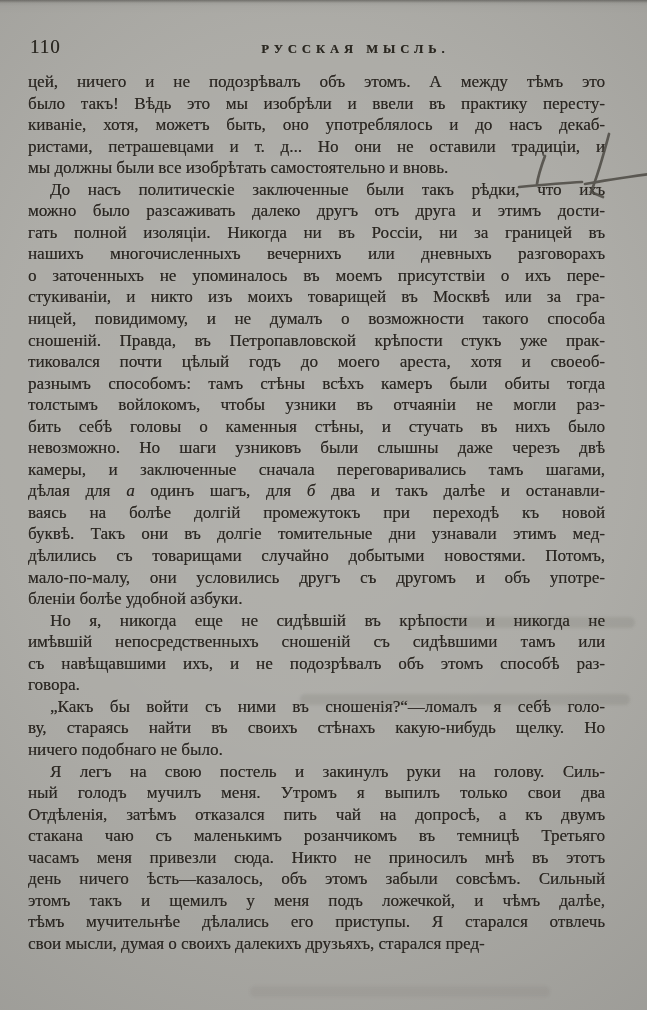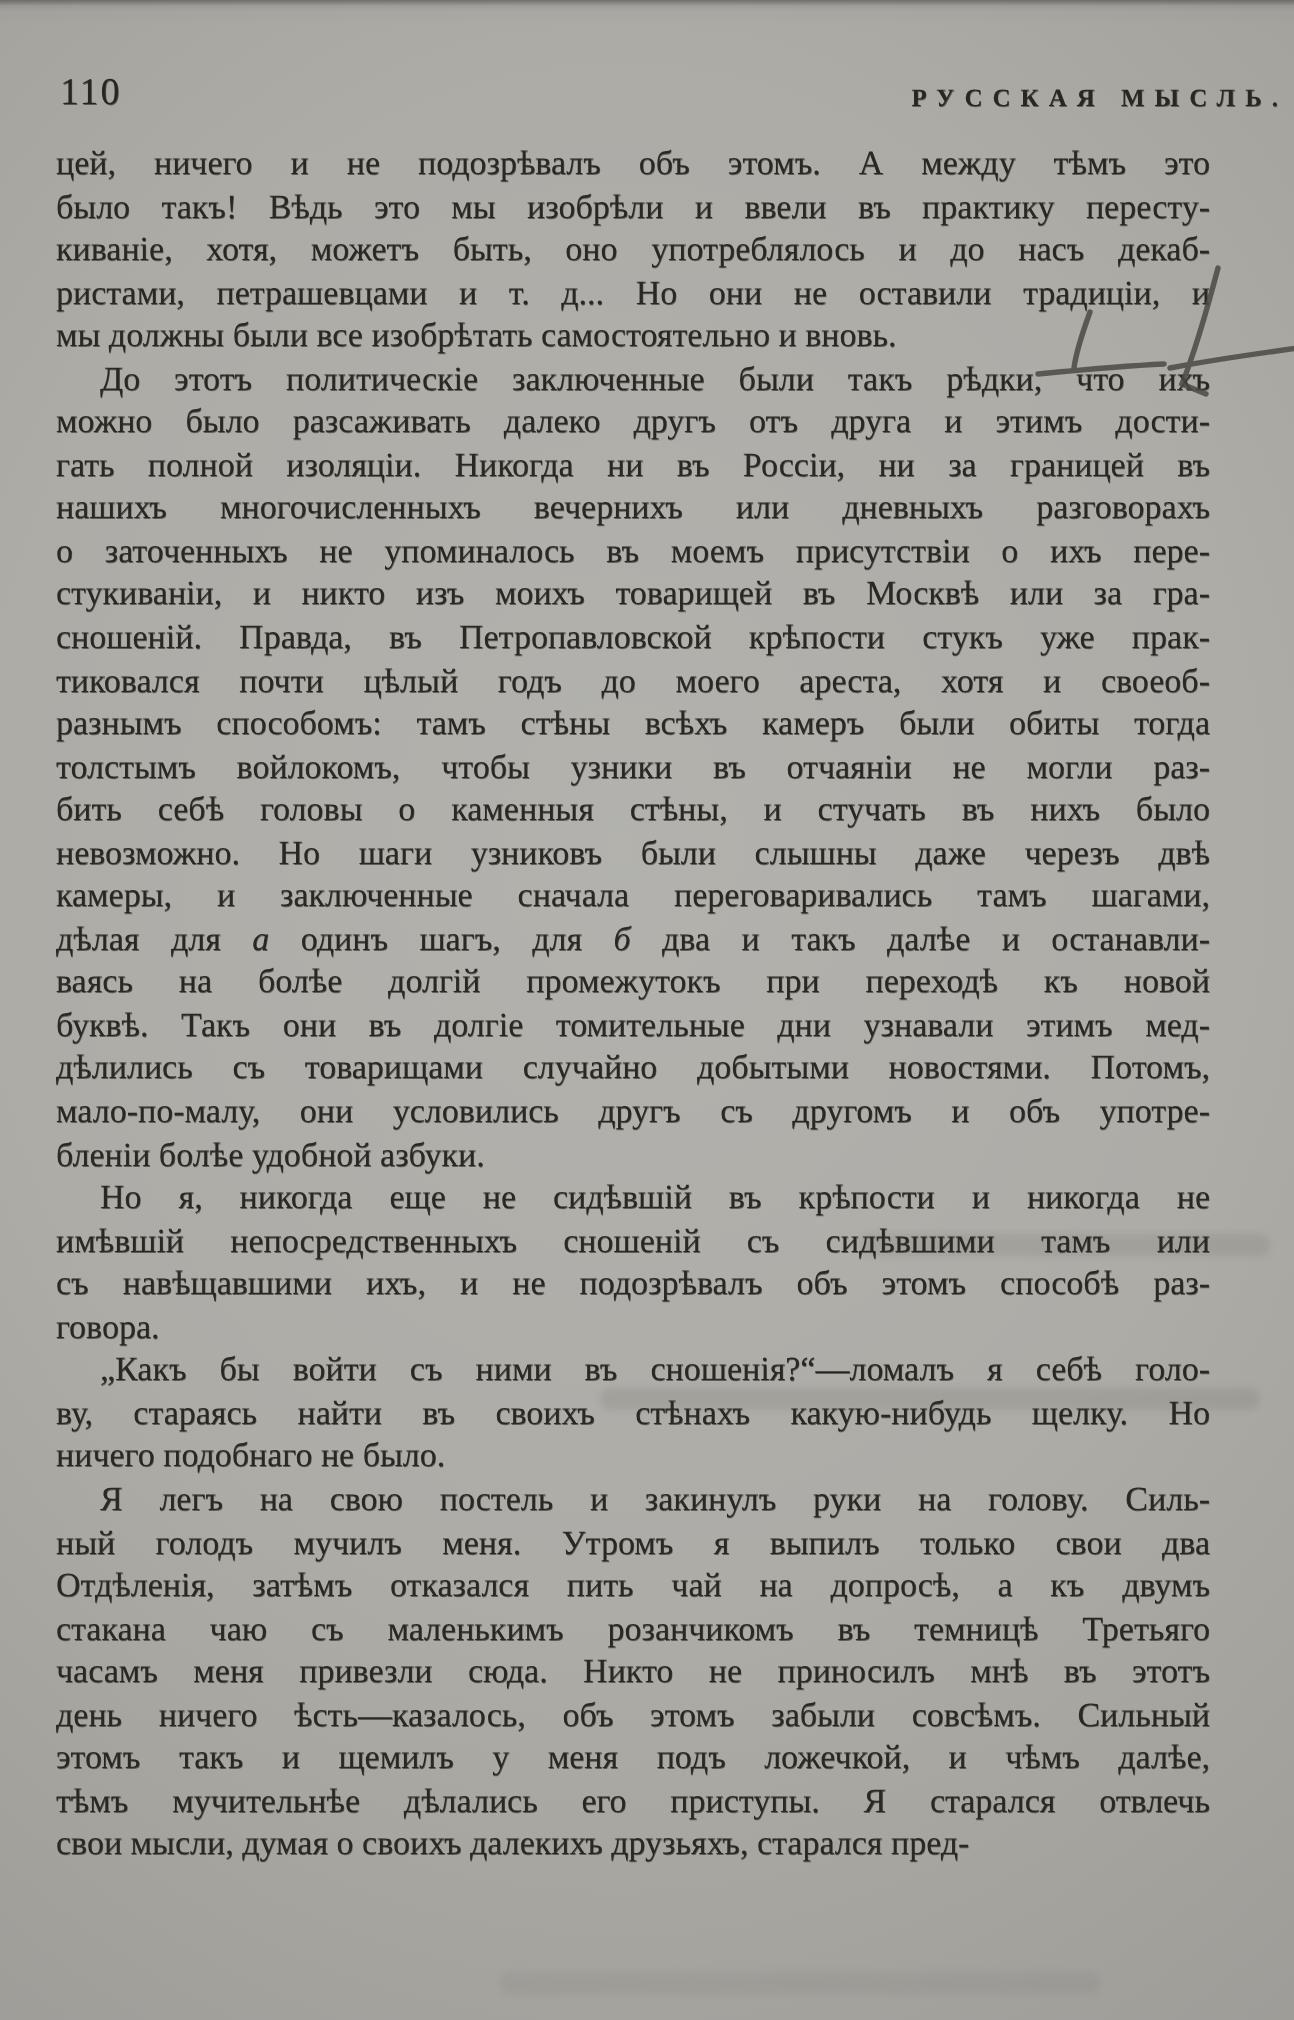--- a/index.html
+++ b/index.html
@@ -20,21 +20,21 @@
     position: absolute; top: 0; left: 0; right: 0; height: 3px;
     background: linear-gradient(180deg, rgba(40,38,34,0.35), rgba(40,38,34,0));
   }
   .page-number {
     position: absolute; top: 36px; left: 30px;
     font-size: 19px; letter-spacing: 1px; color: #29261f;
     text-shadow: 0.3px 0.3px 0 rgba(25,22,18,0.55);
   }
   .running-head {
     position: absolute; top: 42px; left: 35px; width: 577px;
-    text-align: right; font-size: 12.5px; font-weight: bold;
+    text-align: center; font-size: 12.5px; font-weight: bold;
     letter-spacing: 5px; color: #2a2720;
     text-shadow: 0.3px 0.3px 0 rgba(25,22,18,0.5);
     padding-left: 32px;
   }
   .text-block {
     position: absolute; top: 71px; left: 28px; width: 577px;
     font-size: 17px; line-height: 21.55px; color: #2b2722;
     text-shadow: 0.25px 0.25px 0 rgba(30,26,20,0.55);
   }
   .line { text-align: justify; text-align-last: justify; white-space: normal; }
@@ -61,26 +61,27 @@
 
   <div class="text-block" id="text-block">
       <div>
         <div class="line">цей, ничего и не подозрѣвалъ объ этомъ. А между тѣмъ это</div>
         <div class="line">было такъ! Вѣдь это мы изобрѣли и ввели въ практику пересту-</div>
         <div class="line">киваніе, хотя, можетъ быть, оно употреблялось и до насъ декаб-</div>
         <div class="line">ристами, петрашевцами и т. д... Но они не оставили традиціи, и</div>
         <div class="line end">мы должны были все изобрѣтать самостоятельно и вновь.</div>
       </div>
       <div>
-        <div class="line indent">До этотъ политическіе заключенные были такъ рѣдки, что ихъ</div>
+        <div class="line indent">До насъ политическіе заключенные были такъ рѣдки, что ихъ</div>
         <div class="line">можно было разсаживать далеко другъ отъ друга и этимъ дости-</div>
         <div class="line">гать полной изоляціи. Никогда ни въ Россіи, ни за границей въ</div>
         <div class="line">нашихъ многочисленныхъ вечернихъ или дневныхъ разговорахъ</div>
         <div class="line">о заточенныхъ не упоминалось въ моемъ присутствіи о ихъ пере-</div>
         <div class="line">стукиваніи, и никто изъ моихъ товарищей въ Москвѣ или за гра-</div>
+        <div class="line">ницей, повидимому, и не думалъ о возможности такого способа</div>
         <div class="line">сношеній. Правда, въ Петропавловской крѣпости стукъ уже прак-</div>
         <div class="line">тиковался почти цѣлый годъ до моего ареста, хотя и своеоб-</div>
         <div class="line">разнымъ способомъ: тамъ стѣны всѣхъ камеръ были обиты тогда</div>
         <div class="line">толстымъ войлокомъ, чтобы узники въ отчаяніи не могли раз-</div>
         <div class="line">бить себѣ головы о каменныя стѣны, и стучать въ нихъ было</div>
         <div class="line">невозможно. Но шаги узниковъ были слышны даже черезъ двѣ</div>
         <div class="line">камеры, и заключенные сначала переговаривались тамъ шагами,</div>
         <div class="line">дѣлая для <i>а</i> одинъ шагъ, для <i>б</i> два и такъ далѣе и останавли-</div>
         <div class="line">ваясь на болѣе долгій промежутокъ при переходѣ къ новой</div>
         <div class="line">буквѣ. Такъ они въ долгіе томительные дни узнавали этимъ мед-</div>

